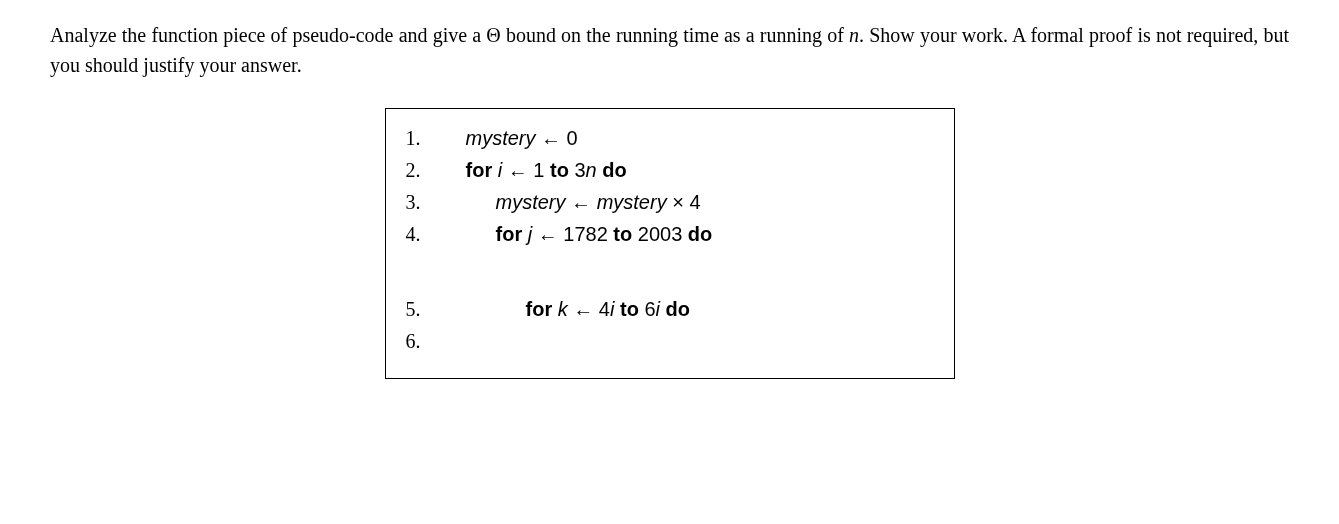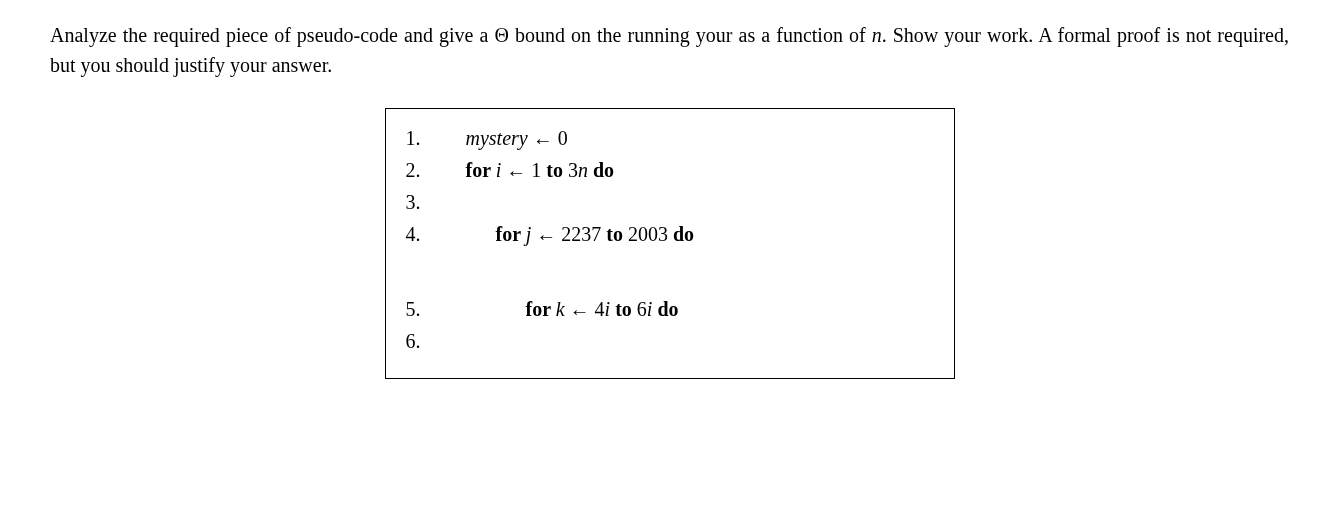--- a/index.html
+++ b/index.html
@@ -34,52 +34,53 @@
       display: flex;
       align-items: baseline;
       margin: 2px 0;
       font-size: 20px;
     }
     .line-num {
       width: 40px;
       text-align: left;
     }
     .code-content {
-      font-family: Liberation Serif, serif;
+      font-family: Liberation Sans, sans-serif;
     }
     .indent-1 { padding-left: 20px; }
     .indent-2 { padding-left: 50px; }
     .indent-3 { padding-left: 80px; margin-top: 43px; }
     .indent-4 { padding-left: 110px; }
     .italic { font-style: italic; }
     .bold { font-weight: bold; }
   </style>
 </head>
 <body>
 
 <div class="problem-text">
-  <span>Analyze the required piece of pseudo-code and give a </span><span>Θ</span><span> bound on the running your as a function of </span><span class="italic">n</span><span>. Show your work. A formal proof is not required, but you should justify your answer.</span>
+  <span>Analyze the function piece of pseudo-code and give a </span><span>Θ</span><span> bound on the running time as a running of </span><span class="italic">n</span><span>. Show your work. A formal proof is not required, but you should justify your answer.</span>
 </div>
 
 <div class="code-box">
   <div id="code-container">
       <div class="code-line">
         <span class="line-num">1.</span>
         <span class="code-content indent-1"><span class="italic">mystery</span><span> ← 0</span></span>
       </div>
       <div class="code-line">
         <span class="line-num">2.</span>
         <span class="code-content indent-1"><span class="bold">for </span><span class="italic">i</span><span> ← 1 </span><span class="bold">to</span><span> 3</span><span class="italic">n</span><span> </span><span class="bold">do</span></span>
       </div>
       <div class="code-line">
         <span class="line-num">3.</span>
+        <span class="code-content indent-2"><span class="italic">mystery</span><span> ← </span><span class="italic">mystery</span><span> × 4</span></span>
       </div>
       <div class="code-line">
         <span class="line-num">4.</span>
-        <span class="code-content indent-2"><span class="bold">for </span><span class="italic">j</span><span> ← 2237 </span><span class="bold">to</span><span> 2003 </span><span class="bold">do</span></span>
+        <span class="code-content indent-2"><span class="bold">for </span><span class="italic">j</span><span> ← 1782 </span><span class="bold">to</span><span> 2003 </span><span class="bold">do</span></span>
       </div>
       <div class="code-line">
         <span class="line-num">5.</span>
         <span class="code-content indent-3"><span class="bold">for </span><span class="italic">k</span><span> ← 4</span><span class="italic">i</span><span> </span><span class="bold">to</span><span> 6</span><span class="italic">i</span><span> </span><span class="bold">do</span></span>
       </div>
       <div class="code-line">
         <span class="line-num">6.</span>
       </div>
     </div>
 </div>

